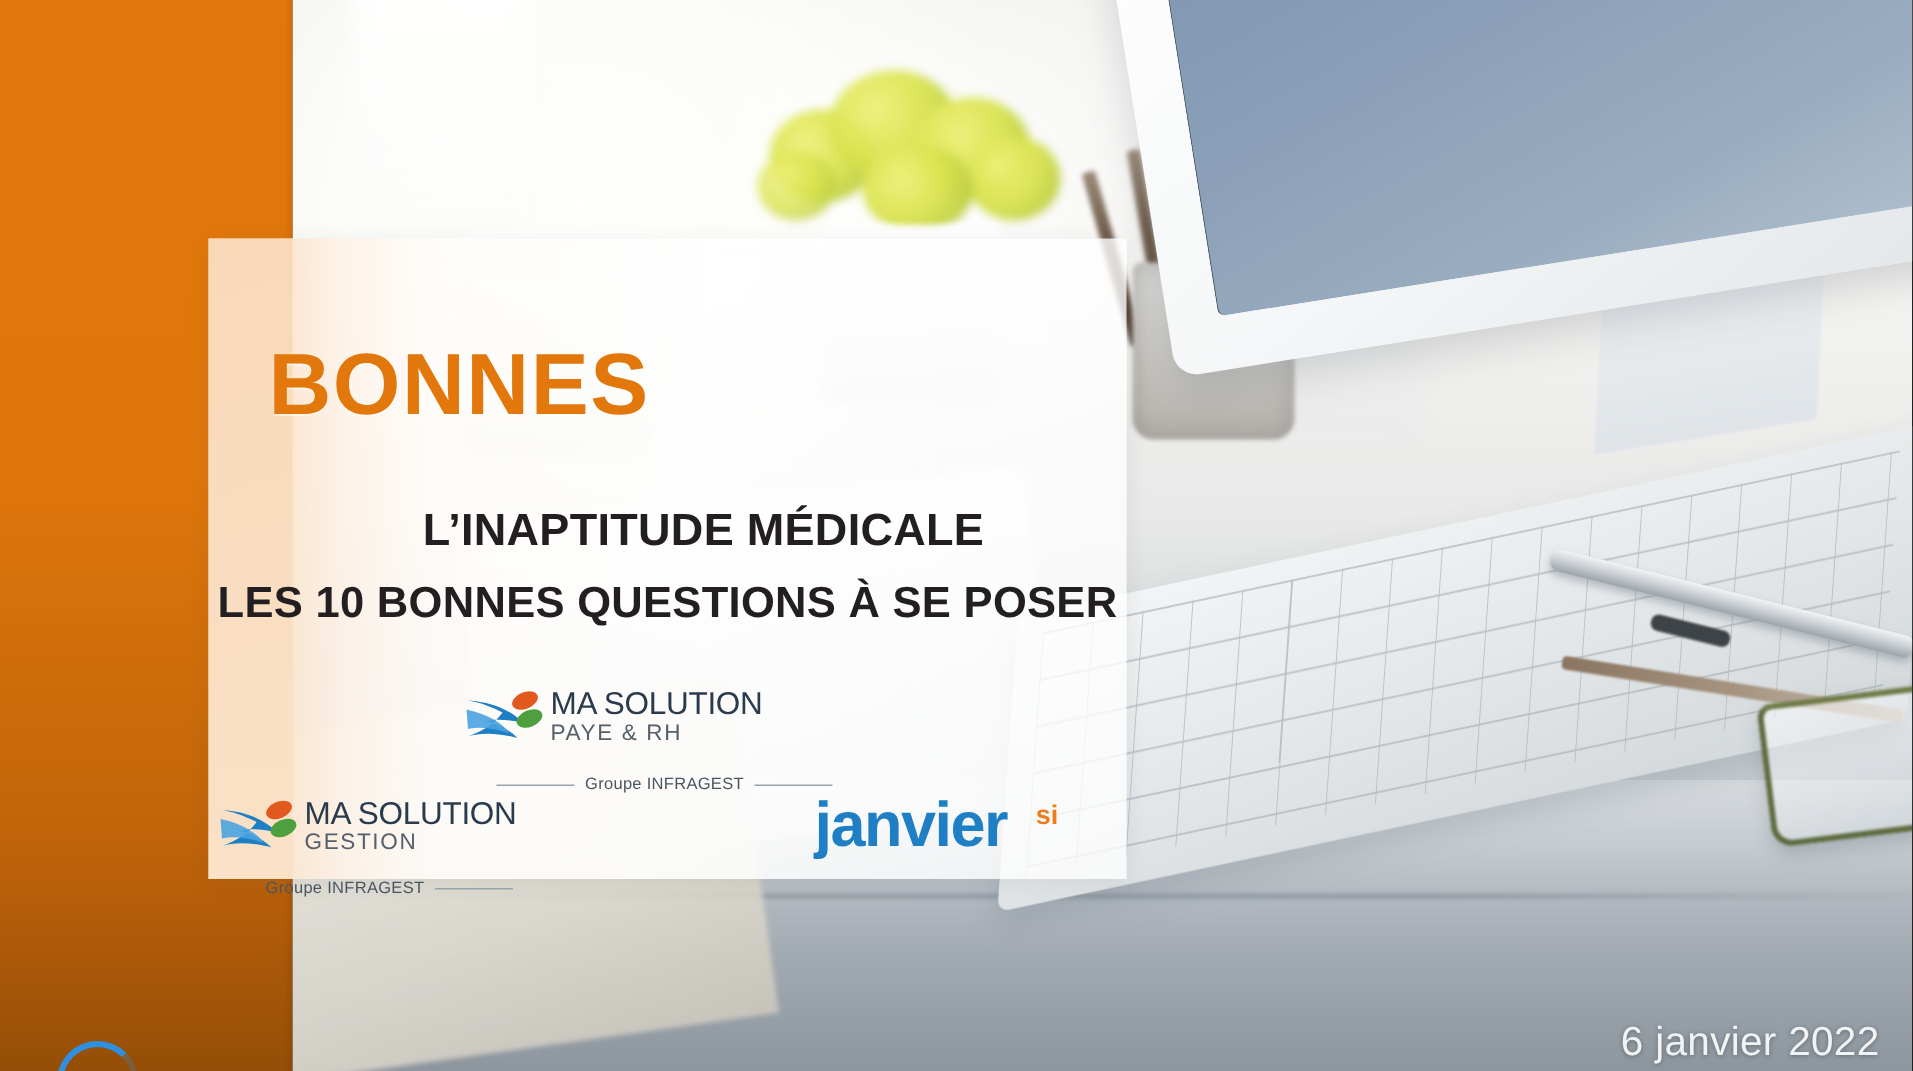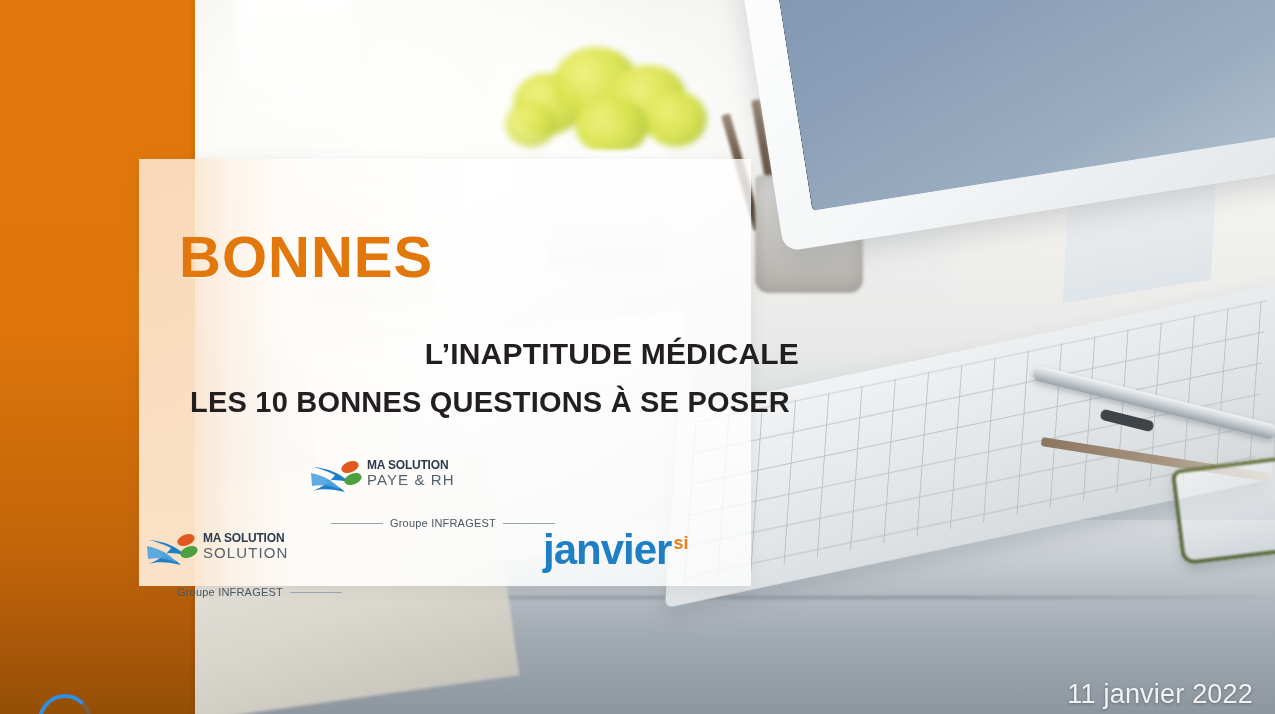--- a/index.html
+++ b/index.html
@@ -309,53 +309,52 @@
     color: #e2780b;
     letter-spacing: 1px;
     line-height: 1;
     text-shadow: 0 1px 1px rgba(255,255,255,0.6);
   }
 
   .title-main {
     position: absolute;
     left: 0; top: 178px;
     width: 660px;
-    text-align: right;
+    text-align: center;
     font-size: 30px;
     font-weight: bold;
     color: #231f20;
     letter-spacing: 0.2px;
   }
   .title-sub {
     position: absolute;
     left: 0; top: 227px;
     width: 612px;
     text-align: center;
     font-size: 29px;
     font-weight: bold;
     color: #231f20;
     letter-spacing: 0.2px;
-    padding-left: 45px;
   }
 
   
   .logo {
     position: absolute;
     display: flex;
     align-items: flex-start;
   }
   .logo-mark {
     position: relative;
     width: 54px; height: 46px;
     flex: 0 0 auto;
   }
   .logo-words { padding-left: 4px; }
   .logo-line1 {
-    font-size: 12px;
-    font-weight: bold;
+    font-size: 21px;
+    font-weight: normal;
     color: #2a3b4d;
     letter-spacing: -0.2px;
     line-height: 1.05;
   }
   .logo-line2 {
     font-size: 15px;
     color: #55606b;
     letter-spacing: 1.1px;
     line-height: 1.1;
   }
@@ -391,21 +390,21 @@
     font-weight: bold;
     color: #1f7fc4;
     letter-spacing: -1px;
     line-height: 1;
   }
   .project-logo .si {
     font-size: 18px;
     color: #ef7d1a;
     vertical-align: super;
     letter-spacing: 0;
-    margin-left: 2px;
+    margin-left: 19px;
   }
 
   
   .date-stamp {
     position: absolute;
     right: 22px; bottom: 4px;
     font-size: 27px;
     color: #f2f3f4;
     text-shadow: 0 1px 3px rgba(60,66,72,0.55);
     letter-spacing: 0.2px;
@@ -509,28 +508,28 @@
       <div class="logo-mark">
         <svg viewBox="0 0 54 46" width="54" height="46" aria-hidden="true">
           <path d="M3 8 C20 9, 32 15, 40 23 C31 21, 22 20, 14 22 C22 23, 30 27, 36 33 C25 30, 12 29, 3 32 C14 28, 22 22, 26 16 C18 12, 10 9, 3 8 Z" fill="#1f7fc4"></path>
           <path d="M2 14 C16 17, 26 23, 31 30 C22 27, 12 25, 3 27 Z" fill="#4aa3e0" opacity="0.9"></path>
           <ellipse cx="41" cy="8" rx="9" ry="5.5" fill="#e2591f" transform="rotate(-22 41 8)"></ellipse>
           <ellipse cx="44" cy="20" rx="9" ry="5.5" fill="#4e9f3d" transform="rotate(-22 44 20)"></ellipse>
         </svg>
       </div>
       <div class="logo-words">
         <div class="logo-line1">MA SOLUTION</div>
-        <div class="logo-line2">SOLUTION</div>
+        <div class="logo-line2">GESTION</div>
       </div>
     </div>
     <div class="logo-group group-gestion">
       <span>Groupe INFRAGEST</span>
       <span class="rule"></span>
     </div>
 
     <div class="project-logo">
       <span>janvier</span><span class="si">si</span>
     </div>
   </div>
 
-  <div class="date-stamp">11 janvier 2022</div>
+  <div class="date-stamp">6 janvier 2022</div>
 
 </div>
 
 </body></html>

